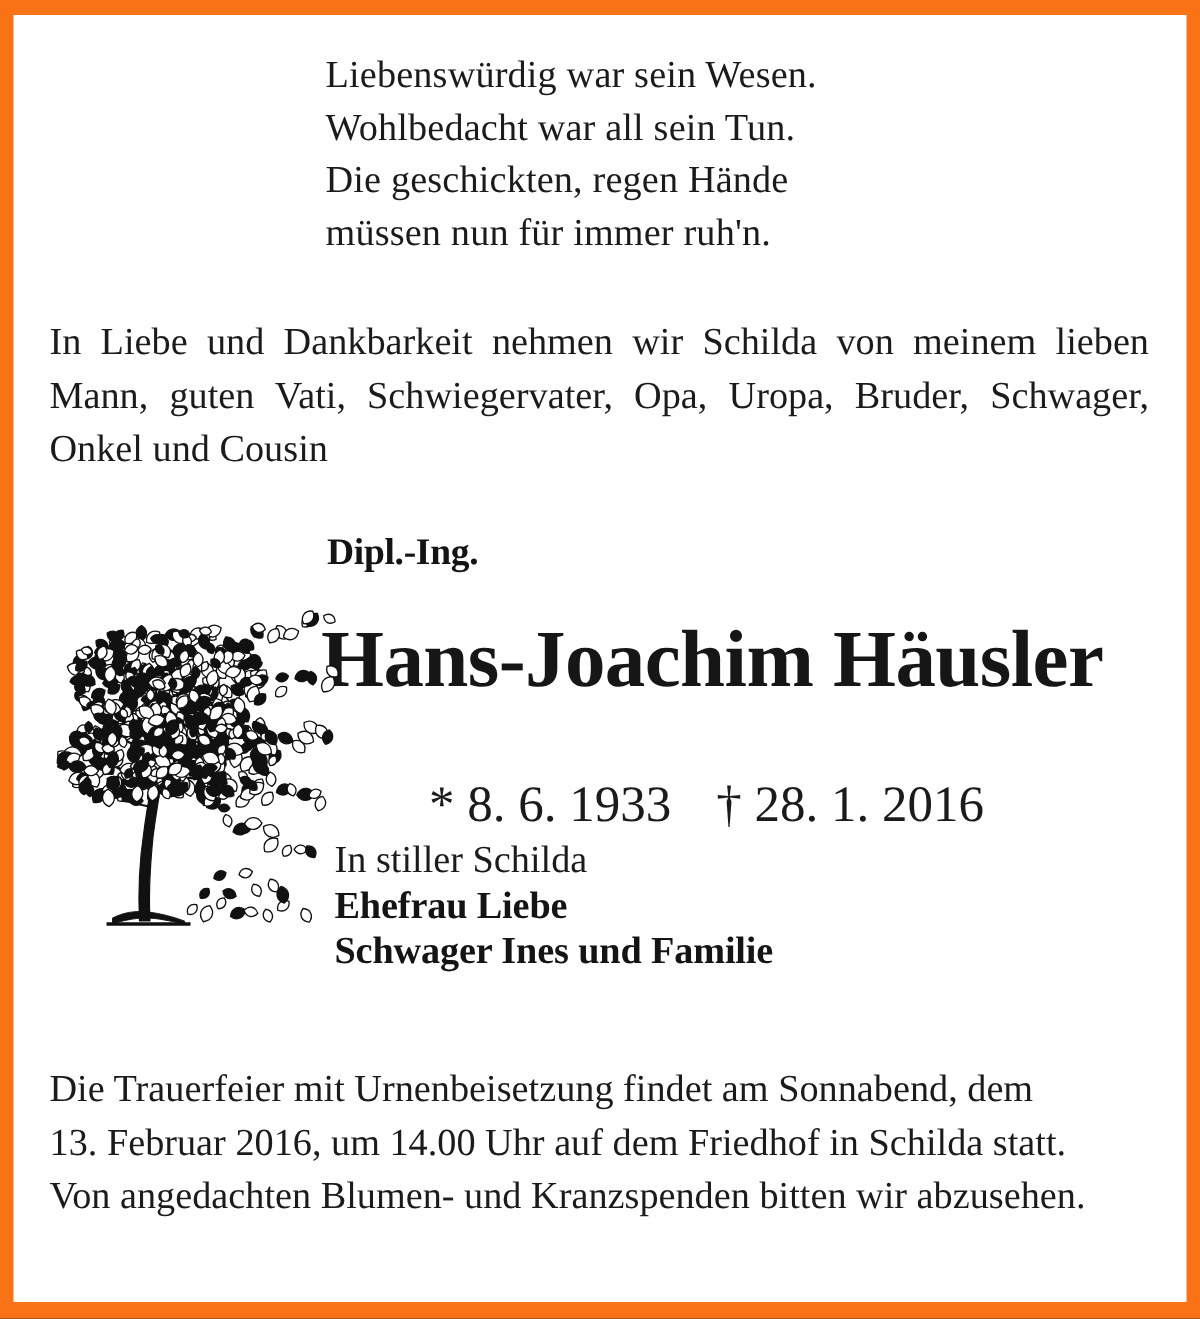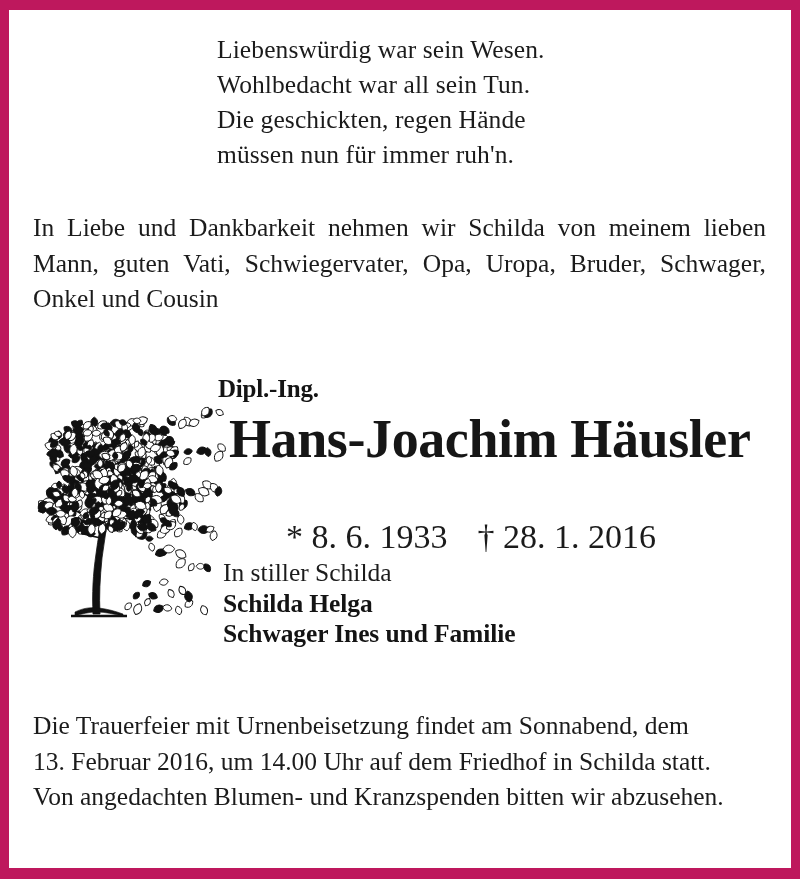--- a/index.html
+++ b/index.html
@@ -14,21 +14,21 @@
     font-family: "Liberation Serif", "DejaVu Serif", serif;
   }
 
   
   #obituary-frame {
     position: absolute;
     left: 0;
     top: 0;
     width: 800px;
     height: 879px;
-    background: #be185d;
+    background: #f97316;
     box-sizing: border-box;
   }
 
   
   #obituary-card {
     position: absolute;
     left: 9px;
     top: 10px;
     width: 782px;
     height: 858px;
@@ -74,27 +74,26 @@
   #degree-title {
     position: absolute;
     left: 209px;
     top: 344px;
     font-family: "Liberation Serif", "DejaVu Serif", serif;
     font-weight: bold;
     font-size: 25px;
     line-height: 30px;
     color: #141414;
     letter-spacing: -0.2px;
-    margin-top: 20px;
   }
 
   
   #deceased-name {
     position: absolute;
-    left: 220px;
+    left: 205px;
     top: 399px;
     font-family: "Liberation Serif", "DejaVu Serif", serif;
     font-weight: bold;
     font-size: 54px;
     line-height: 60px;
     color: #161616;
     white-space: nowrap;
     transform: scaleX(1.0);
     transform-origin: left center;
     letter-spacing: -0.4px;
@@ -189,21 +188,21 @@
     <div id="degree-title">Dipl.-Ing.</div>
 
     <div id="deceased-name">Hans-Joachim Häusler</div>
 
     <div id="life-dates">
       <span>*</span><span> </span><span>8. 6. 1933</span><span class="date-sep"></span><span>†</span><span> </span><span>28. 1. 2016</span>
     </div>
 
     <div id="mourners-block">
       <div id="mourners-intro">In stiller Schilda</div>
-      <div class="mourner-line">Schilda Helga</div>
+      <div class="mourner-line">Ehefrau Liebe</div>
       <div class="mourner-line">Schwager Ines und Familie</div>
     </div>
 
     <div id="closing-paragraph">
       <span class="closing-line">Die Trauerfeier mit Urnenbeisetzung findet am Sonnabend, dem</span>
       <span class="closing-line">13. Februar 2016, um 14.00 Uhr auf dem Friedhof in Schilda statt.</span>
       <span class="closing-line">Von angedachten Blumen- und Kranzspenden bitten wir abzusehen.</span>
     </div>
 
     <div id="tree-illustration">

